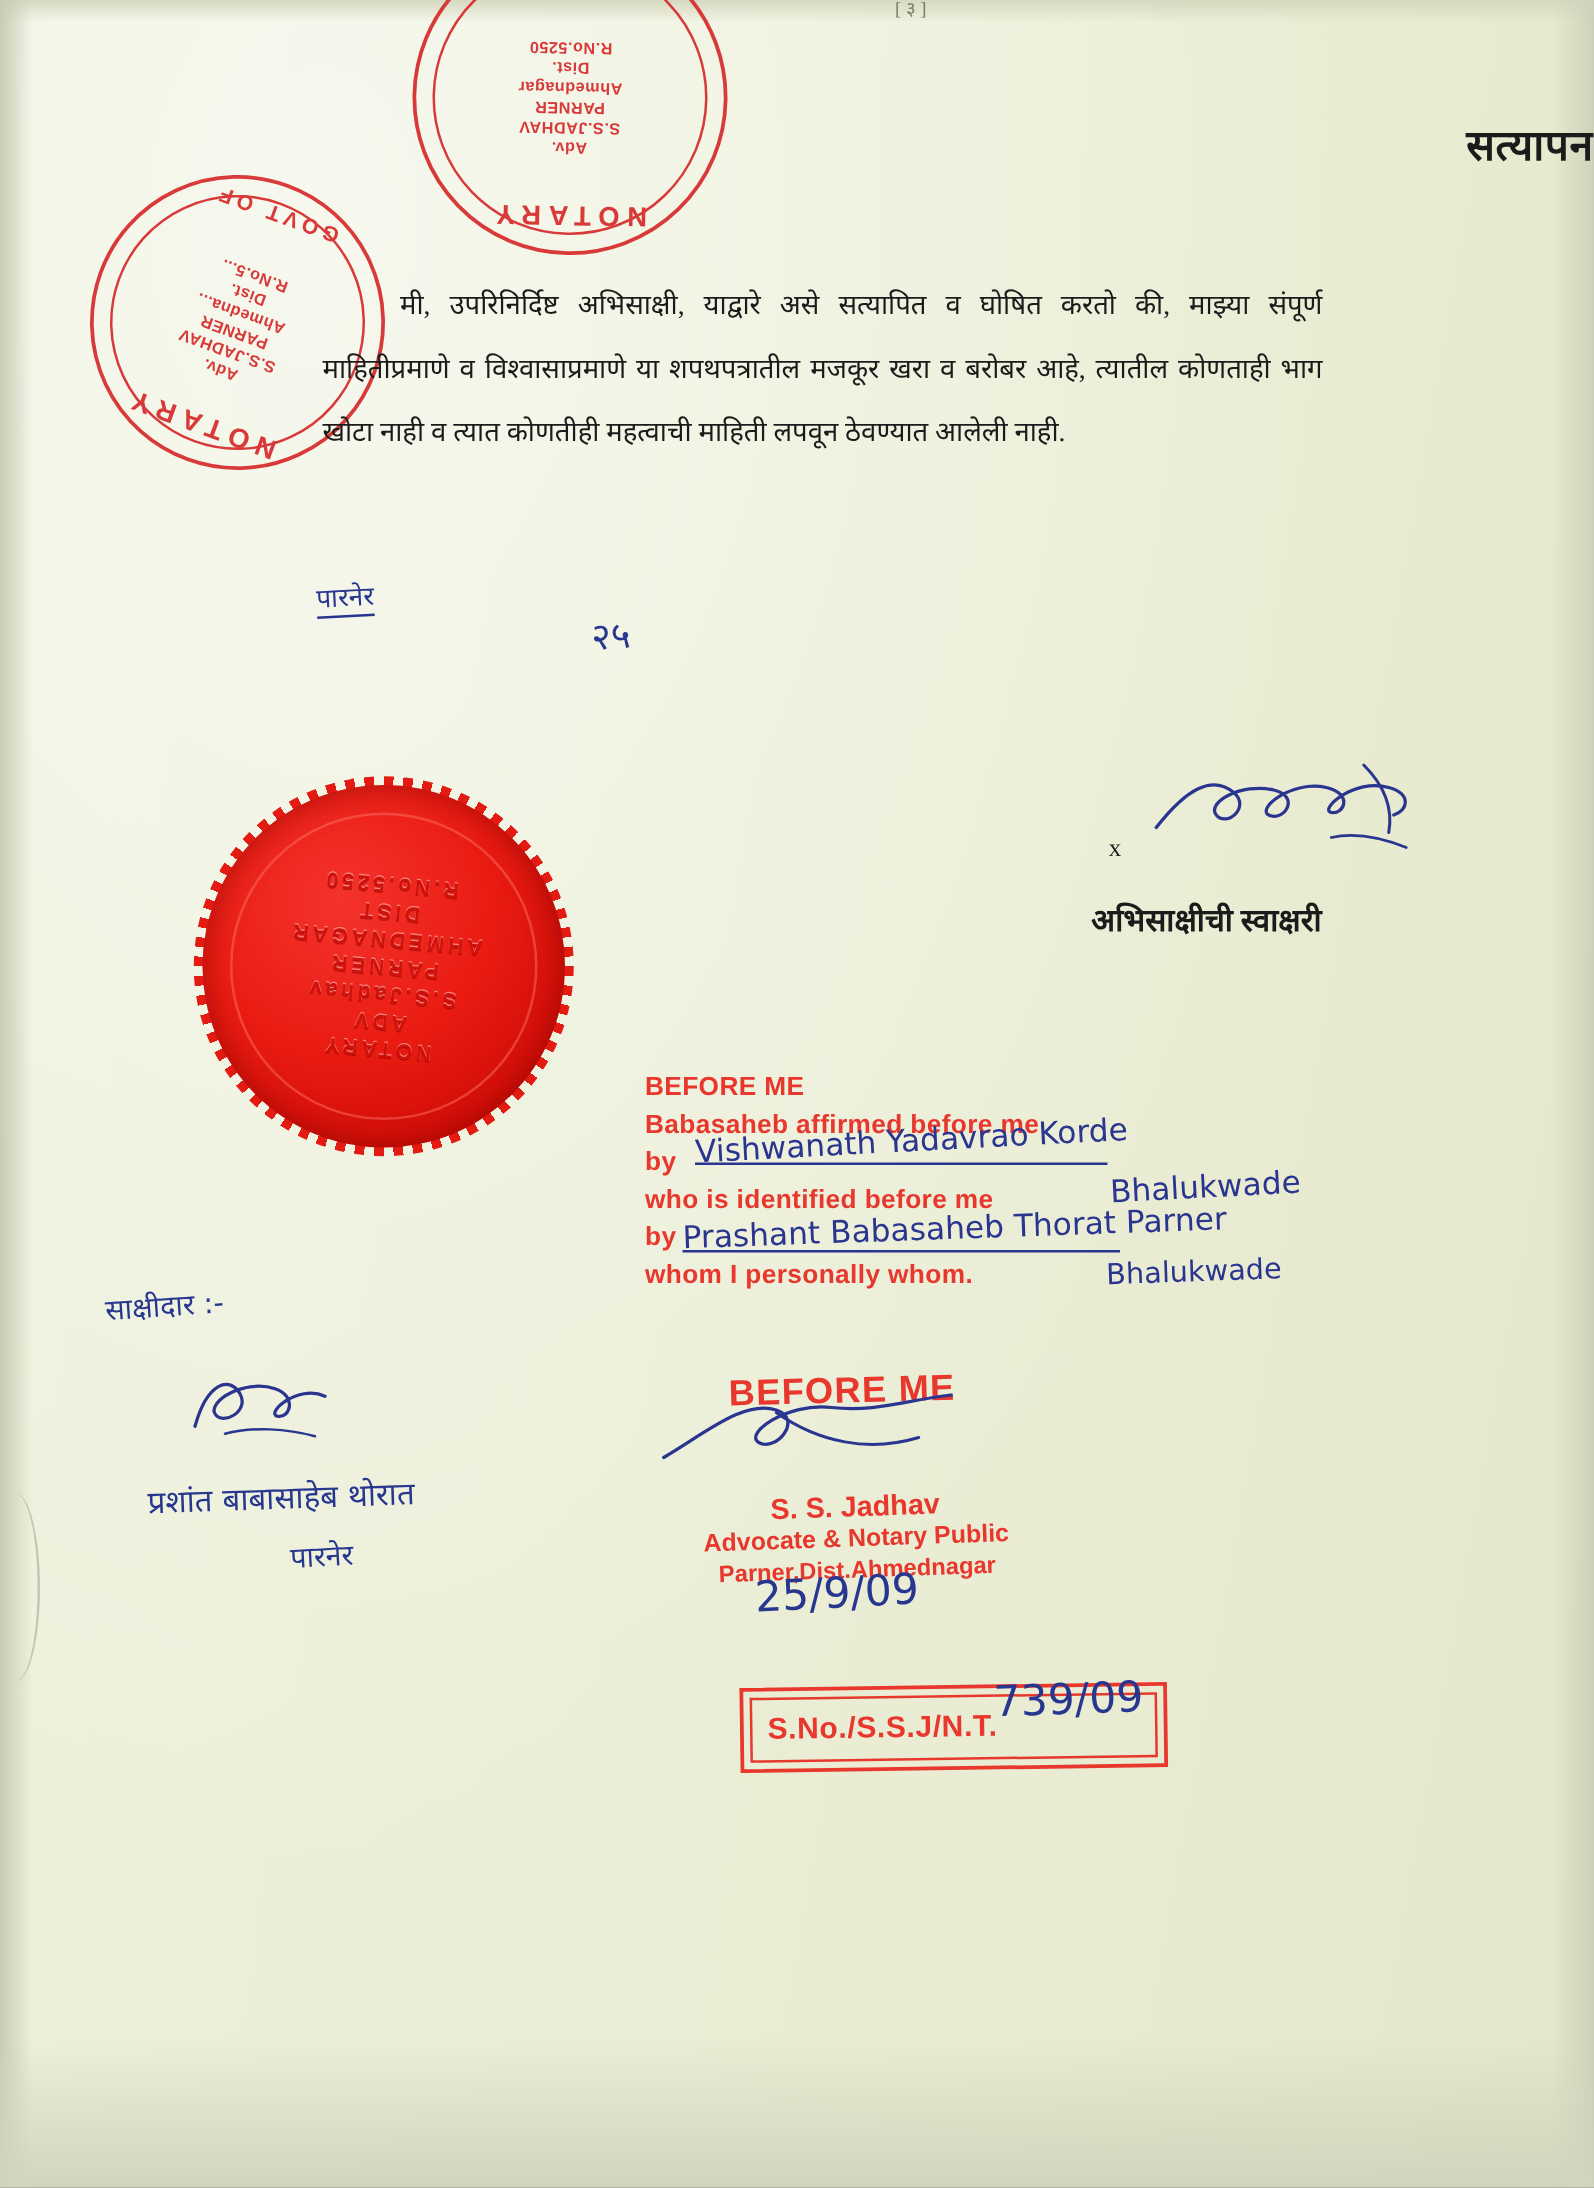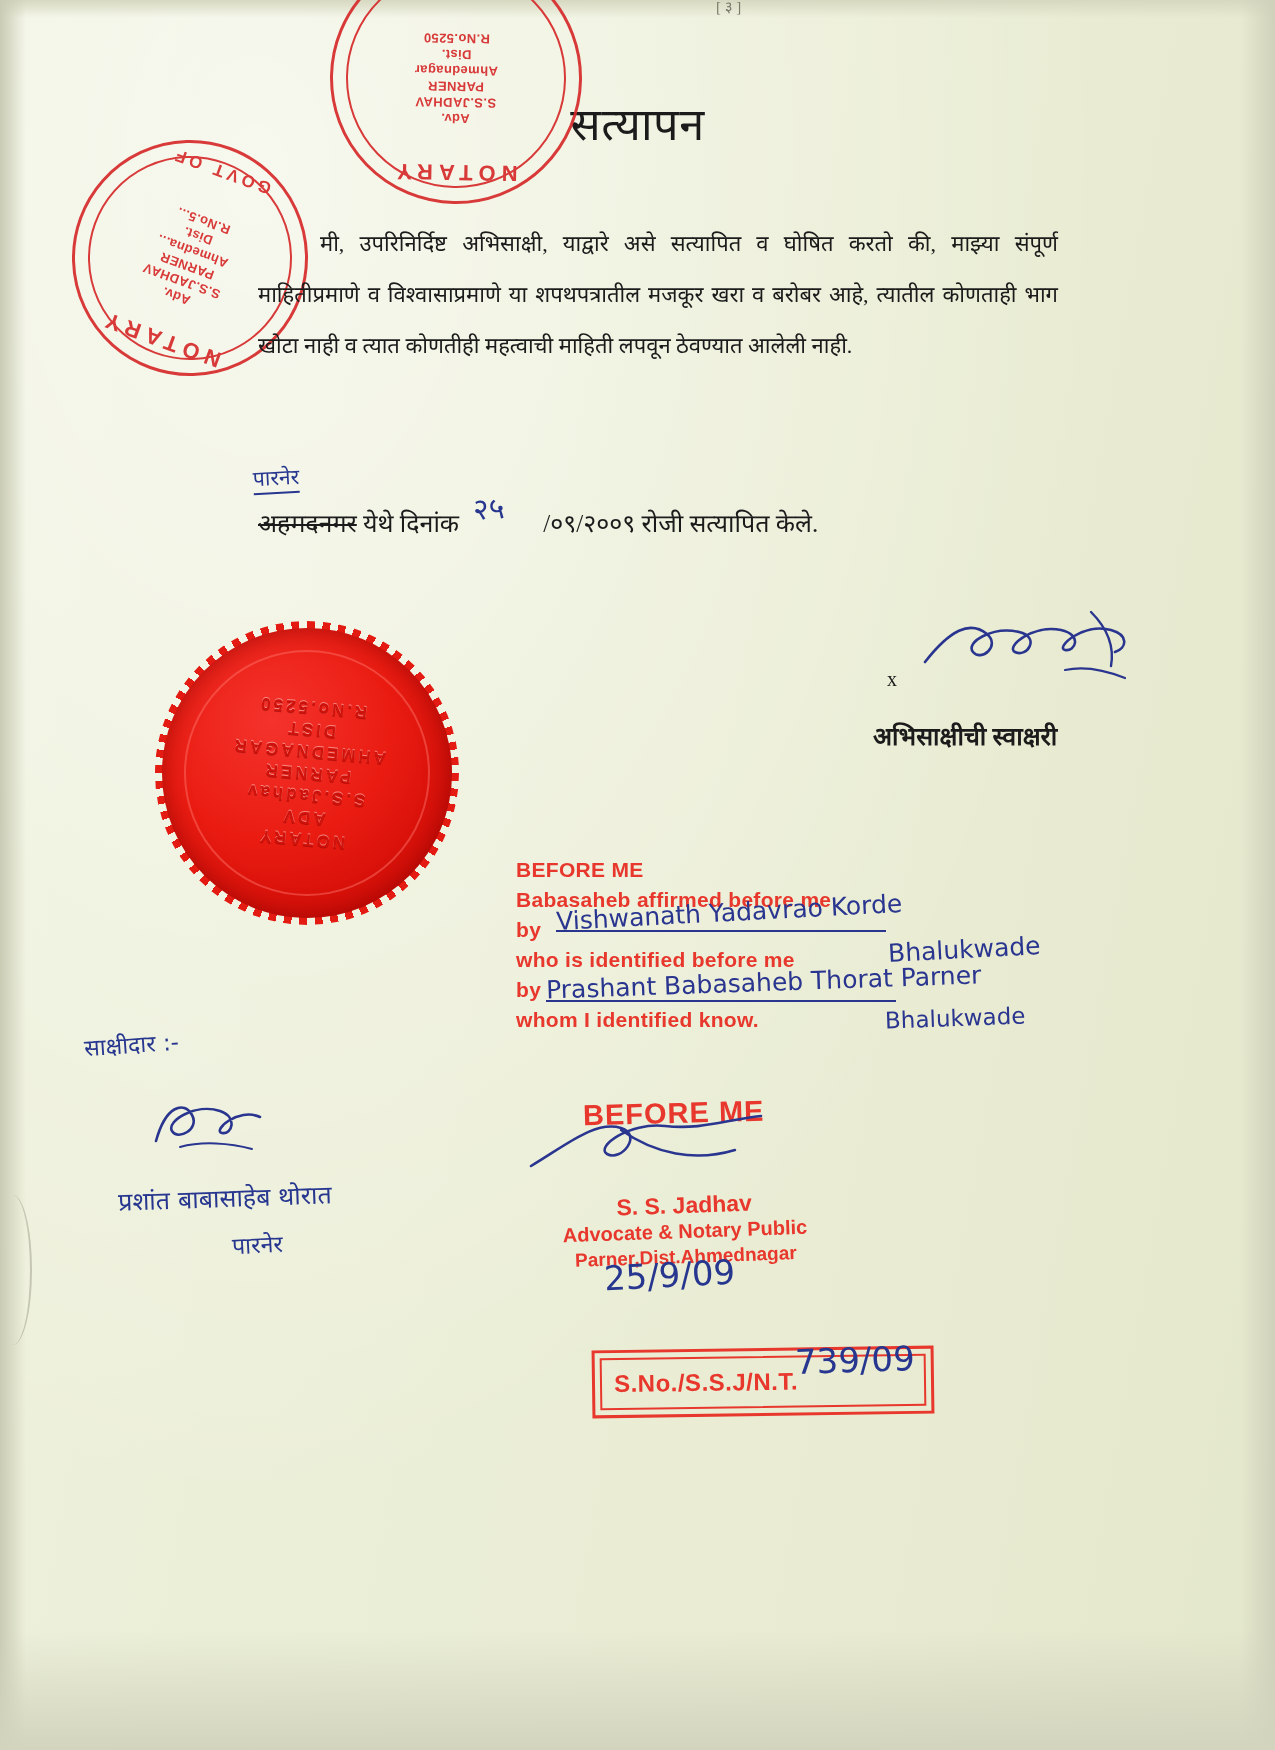--- a/index.html
+++ b/index.html
@@ -49,23 +49,23 @@
     left: 0; right: 0; bottom: 0; height: 120px;
     background: linear-gradient(0deg, #d2d4bd 0%, rgba(210,212,189,0) 100%);
     pointer-events: none;
   }
 
   
   .title {
     position: absolute;
     left: 0; right: 0;
     top: 92px;
-    text-align: center;
-    font-size: 45px;
-    font-weight: 400;
+    text-align: right;
+    font-size: 34px;
+    font-weight: 700;
     letter-spacing: 0.5px;
   }
 
   
   .body-text {
     position: absolute;
     left: 258px;
     top: 218px;
     width: 800px;
     font-size: 22px;
@@ -430,26 +430,20 @@
       <span>Dist.</span>
       <span>R.No.5...</span>
     </div>
   </div>
 
   <div class="body-text">
     <span class="indent"></span><span>मी, उपरिनिर्दिष्ट अभिसाक्षी, याद्वारे असे सत्यापित व घोषित करतो की, माझ्या संपूर्ण माहितीप्रमाणे व विश्वासाप्रमाणे या शपथपत्रातील मजकूर खरा व बरोबर आहे, त्यातील कोणताही भाग खोटा नाही व त्यात कोणतीही महत्वाची माहिती लपवून ठेवण्यात आलेली नाही.</span>
   </div>
 
   <div class="hand-correction">पारनेर</div>
-  <div class="place-line">
-    <span class="struck">अहमदनगर</span>
-    <span>येथे दिनांक</span>
-    <span style="display:inline-block;width:78px;"></span><span>/०९/२००९</span>
-    <span>रोजी सत्यापित केले.</span>
-  </div>
   <div class="hand-date">२५</div>
 
   <svg class="sig-scribble" viewBox="0 0 230 90">
     <path d="M10,62 C35,30 55,20 72,34 C86,46 66,62 58,52 C50,42 78,26 104,32 C126,37 112,58 100,52 C90,47 118,24 146,30 C168,35 160,52 150,50 C140,48 168,22 196,30 C214,35 212,48 200,52" fill="none" stroke="#2a3590" stroke-width="2.6" stroke-linecap="round"></path>
     <path d="M176,12 C190,26 200,44 196,66" fill="none" stroke="#2a3590" stroke-width="2.4" stroke-linecap="round"></path>
     <path d="M150,70 C168,66 190,70 210,78" fill="none" stroke="#2a3590" stroke-width="2.2" stroke-linecap="round"></path>
   </svg>
   <div class="sig-x">x</div>
   <div class="sig-caption">अभिसाक्षीची स्वाक्षरी</div>
 
@@ -469,21 +463,21 @@
       </div>
     </div>
   </div>
 
   <div class="before-me-block">
     <div class="line">BEFORE ME</div>
     <div class="line">Babasaheb affirmed before me</div>
     <div class="line">by</div>
     <div class="line">who is identified before me</div>
     <div class="line">by</div>
-    <div class="line">whom I identified know.</div>
+    <div class="line">whom I personally whom.</div>
   </div>
 
   <div class="hw hw-name1">Vishwanath Yadavrao Korde</div>
   <div class="hw-underline" style="left:556px; top:930px; width:330px;"></div>
   <div class="hw hw-name1b">Bhalukwade</div>
 
   <div class="hw hw-name2">Prashant Babasaheb Thorat Parner</div>
   <div class="hw-underline" style="left:546px; top:1000px; width:350px;"></div>
   <div class="hw hw-name2b">Bhalukwade</div>
 

